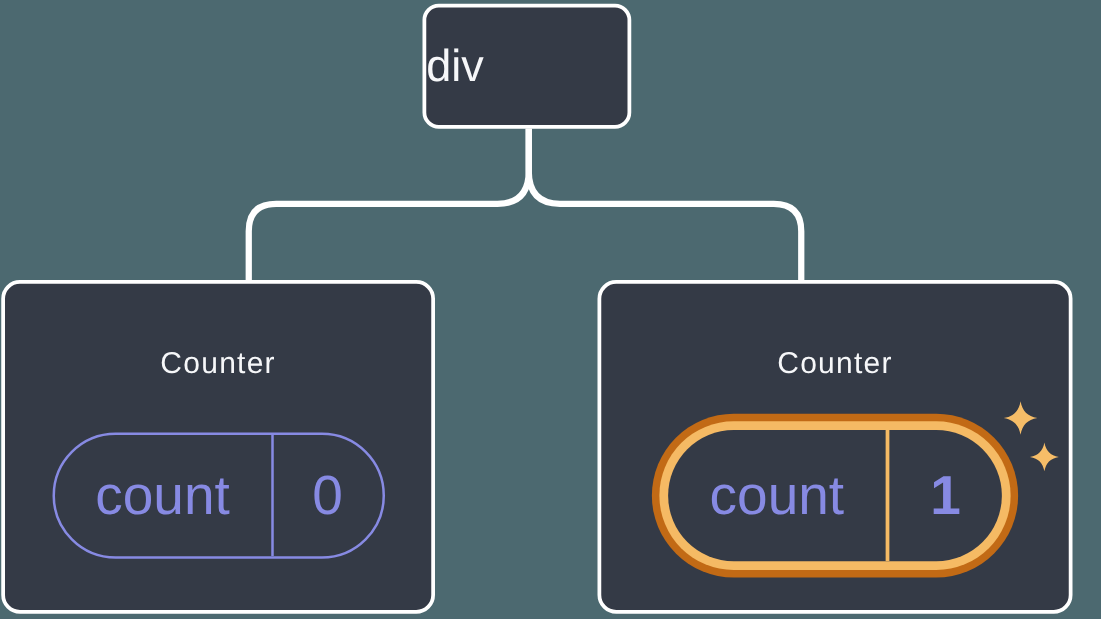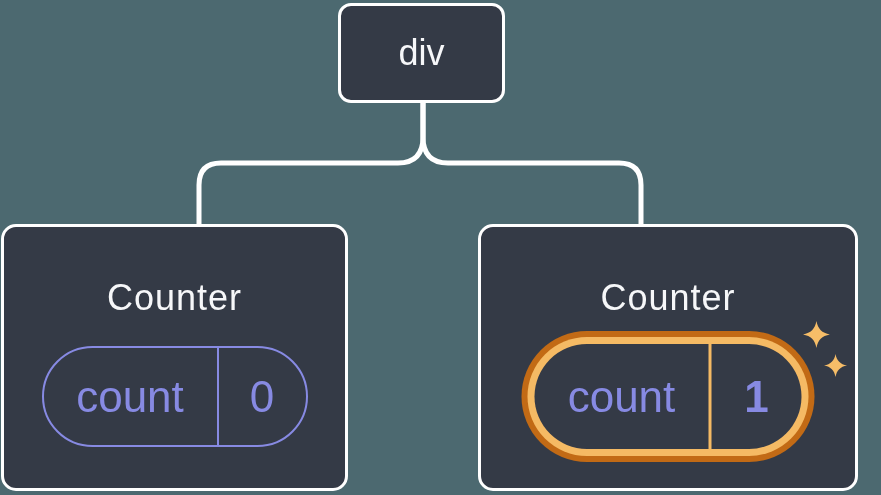--- a/index.html
+++ b/index.html
@@ -10,37 +10,37 @@
     -webkit-font-smoothing:antialiased;
   }
   .connector { position:absolute; left:0; top:0; width:881px; height:495px; }
 
   .root-node {
     position:absolute; left:338px; top:3px; width:167px; height:100px;
     box-sizing:border-box;
     background:var(--card-bg,#343A46);
     border:3.5px solid var(--card-border,#FFFFFF);
     border-radius:13px;
-    display:flex; align-items:center; justify-content:center;
+    display:flex; align-items:center; justify-content:flex-start;
     color:var(--text-primary,#F6F7F9); font-size:36px;
   }
 
   .card {
     position:absolute; top:224px; height:267px; box-sizing:border-box;
     background:var(--card-bg,#343A46);
     border:3.5px solid var(--card-border,#FFFFFF);
     border-radius:15px;
   }
   .card-left  { left:1px;  width:347px; }
   .card-right { left:478px; width:380px; }
 
   .card-title {
     position:absolute; top:50px; left:0; width:100%;
     text-align:center; color:var(--text-primary,#F6F7F9);
-    font-size:36px; font-weight:500; letter-spacing:1px;
+    font-size:24px; font-weight:500; letter-spacing:1px;
   }
 
   
   .pill {
     position:absolute; left:50%; top:119px; transform:translateX(-50%);
     width:266px; height:101px; box-sizing:border-box;
     border:2px solid var(--state-purple,#878AE3);
     border-radius:50.5px;
     display:flex; overflow:hidden;
     color:var(--state-purple,#878AE3); font-size:44px;

